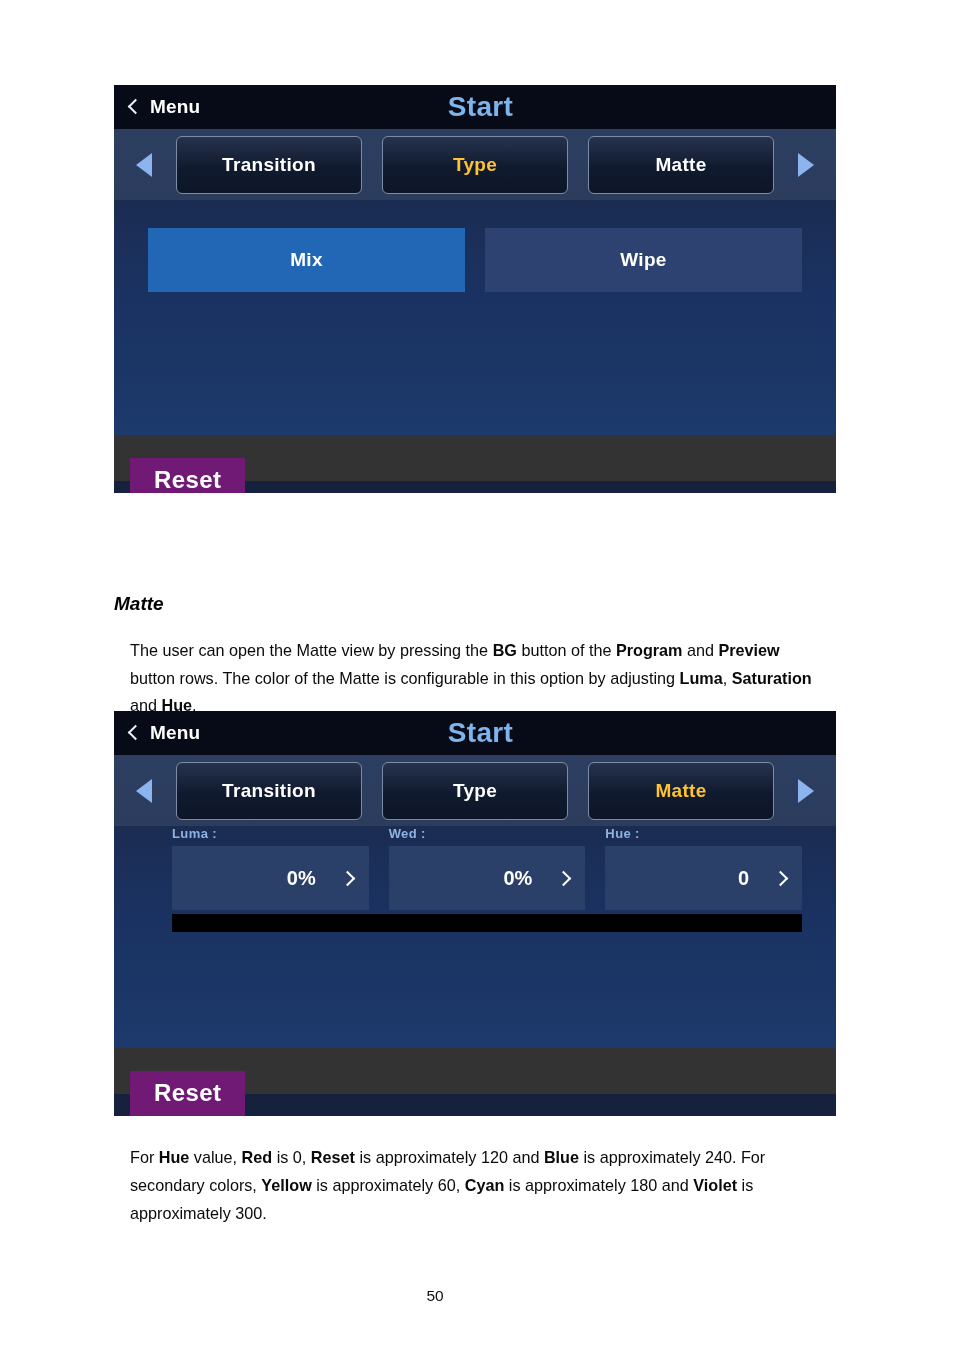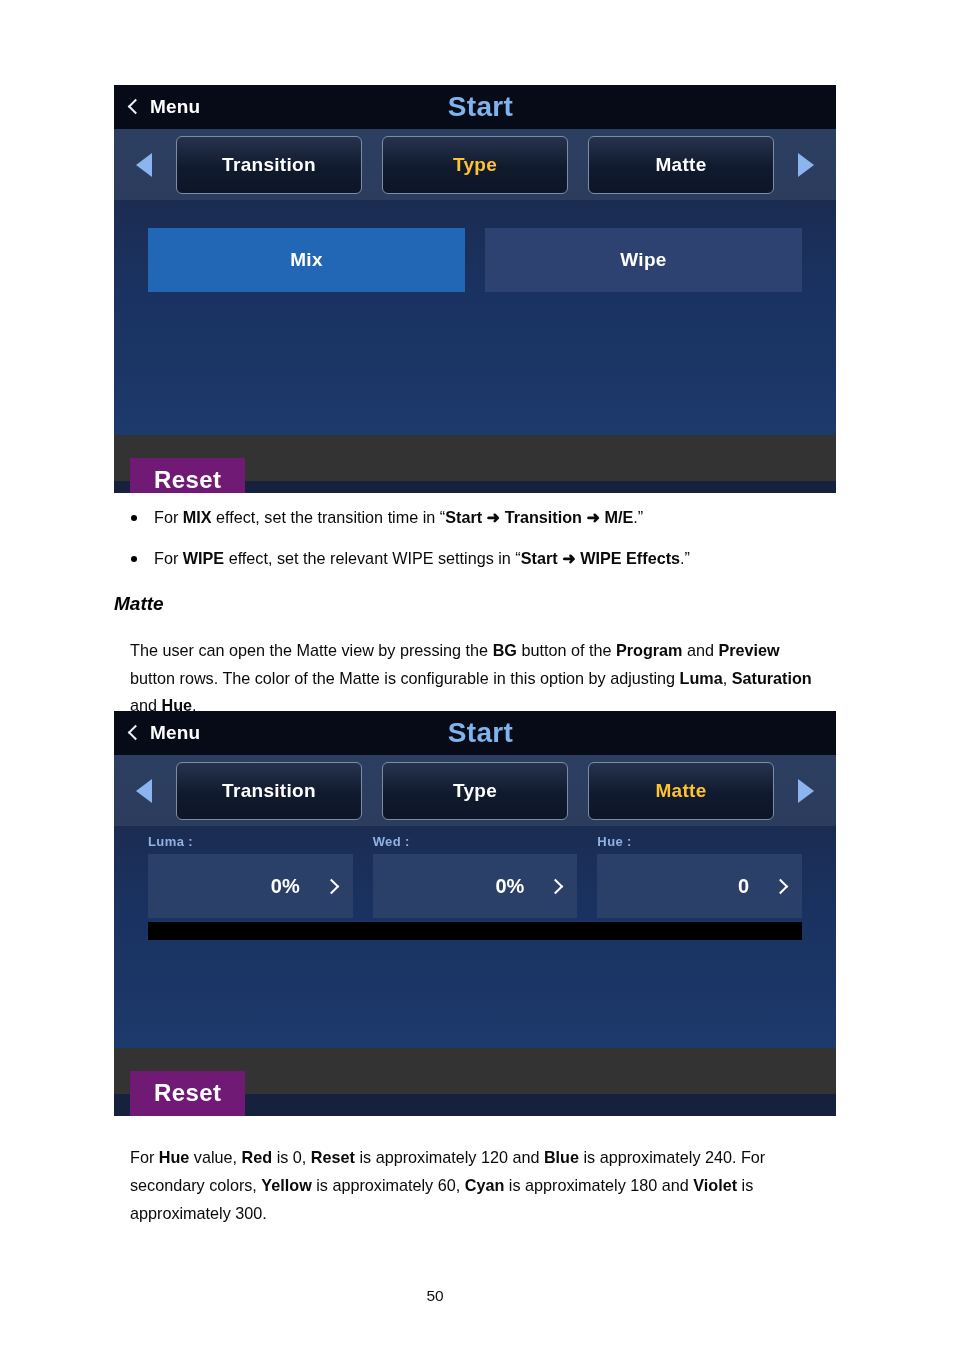--- a/index.html
+++ b/index.html
@@ -142,21 +142,21 @@
     justify-content: center;
     font-size: 19px;
     font-weight: bold;
     color: #ffffff;
     letter-spacing: 0.3px;
     background: #2d4270;
   }
   .optbtn.selected { background: #2267b6; }
 
   
-  .paramwrap { padding: 8px 34px 0 34px; }
+  .paramwrap { padding: 0 34px 0 34px; margin-left: 24px; }
   .paramrow { display: flex; gap: 20px; }
   .param { flex: 1 1 0; }
   .param-label {
     font-size: 13px;
     font-weight: bold;
     color: #8fb2e2;
     letter-spacing: 0.4px;
     margin-bottom: 5px;
   }
   .param-field {
@@ -296,26 +296,20 @@
         <div class="optbtn selected">Mix</div>
         <div class="optbtn">Wipe</div>
       </div>
     </div>
 
     <div class="dev-footer">
       <div class="reset-btn">Reset</div>
     </div>
   </div>
 
-  <div class="prose" id="bullets">
-    <ul class="bullets">
-      <li>For <b>MIX</b> effect, set the transition time in “<b>Start ➜ Transition ➜ M/E</b>.”</li>
-      <li>For <b>WIPE</b> effect, set the relevant WIPE settings in “<b>Start ➜ WIPE Effects</b>.”</li>
-    </ul>
-  </div>
 
   <div class="prose" id="matte-section">
     <div class="section-head">Matte</div>
     <p class="para">The user can open the Matte view by pressing the <b>BG</b> button of the <b>Program</b> and <b>Preview</b> button rows. The color of the Matte is configurable in this option by adjusting <b>Luma</b>, <b>Saturation</b> and <b>Hue</b>.</p>
   </div>
 
   <div class="device" id="device-2">
 
     <div class="dev-header">
       <div class="back-link">

